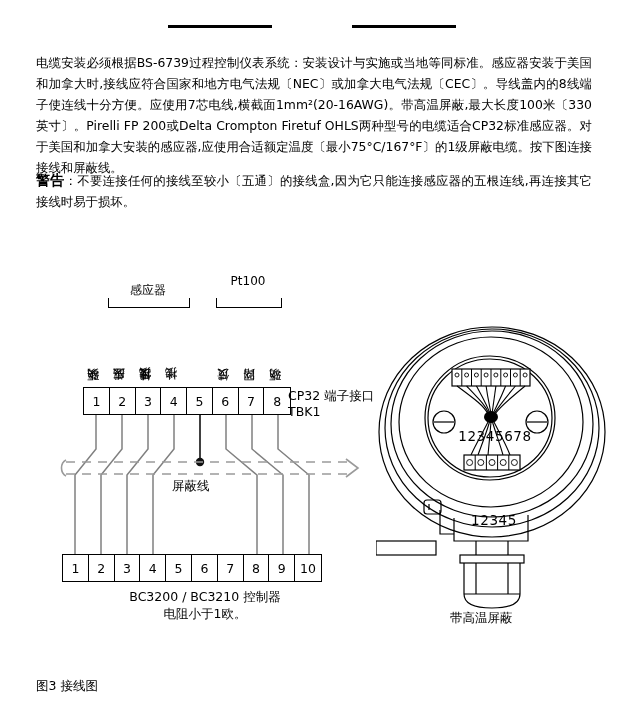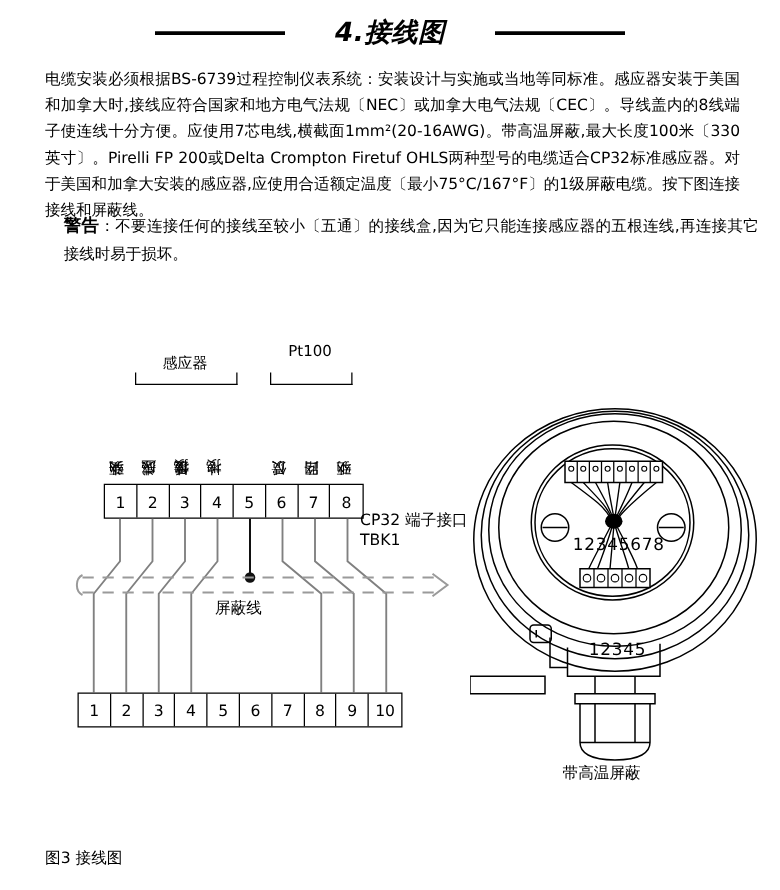--- a/index.html
+++ b/index.html
@@ -56,21 +56,20 @@
   .body-text p { margin: 0; }
 
   .warning-block {
     position: absolute;
     left: 36px;
     top: 170px;
     width: 556px;
     font-size: 12.4px;
     line-height: 21px;
     text-align: justify;
-    margin-left: 15px;
   }
   .warn-label {
     font-weight: bold;
     font-size: 14px;
   }
 
   
   .figure {
     position: absolute;
     left: 0;
@@ -173,21 +172,20 @@
     top: 60px;
     width: 236px;
     height: 300px;
   }
 </style>
 </head>
 <body>
 
 <div class="title-row">
   <div class="title-rule left"></div>
-  <div class="doc-title">4.接线图</div>
   <div class="title-rule right"></div>
 </div>
 
 <div class="body-text">
   <p>电缆安装必须根据BS-6739过程控制仪表系统：安装设计与实施或当地等同标准。感应器安装于美国和加拿大时,接线应符合国家和地方电气法规〔NEC〕或加拿大电气法规〔CEC〕。导线盖内的8线端子使连线十分方便。应使用7芯电线,横截面1mm²(20-16AWG)。带高温屏蔽,最大长度100米〔330英寸〕。Pirelli FP 200或Delta Crompton Firetuf OHLS两种型号的电缆适合CP32标准感应器。对于美国和加拿大安装的感应器,应使用合适额定温度〔最小75°C/167°F〕的1级屏蔽电缆。按下图连接接线和屏蔽线。</p>
 </div>
 
 <div class="warning-block">
   <span class="warn-label">警告</span><span>：</span><span>不要连接任何的接线至较小〔五通〕的接线盒,因为它只能连接感应器的五根连线,再连接其它接线时易于损坏。</span>
 </div>
@@ -213,21 +211,21 @@
       <div class="cell" style="width: 26px;">1</div>
       <div class="cell" style="width: 26px;">2</div>
       <div class="cell" style="width: 26px;">3</div>
       <div class="cell" style="width: 26px;">4</div>
       <div class="cell" style="width: 26px;">5</div>
       <div class="cell" style="width: 26px;">6</div>
       <div class="cell" style="width: 26px;">7</div>
       <div class="cell" style="width: 26px;">8</div>
     </div>
 
-  <div class="cp32-caption" style="left:288px; top:126px;margin-top:20px;">
+  <div class="cp32-caption" style="left:288px; top:126px;">
     <div>CP32  端子接口</div>
     <div>TBK1</div>
   </div>
 
   <svg class="wires" viewBox="0 0 624 420">
     <g stroke="#808080" stroke-width="1.5" fill="none">
 
       <path d="M96,153 L96,187 L75,213 L75,292"></path>
 
       <path d="M122,153 L122,187 L101,213 L101,292"></path>
@@ -267,20 +265,22 @@
       <div class="cell" style="width: 26px;">4</div>
       <div class="cell" style="width: 26px;">5</div>
       <div class="cell" style="width: 26px;">6</div>
       <div class="cell" style="width: 26px;">7</div>
       <div class="cell" style="width: 26px;">8</div>
       <div class="cell" style="width: 26px;">9</div>
       <div class="cell" style="width: 26px;">10</div>
     </div>
 
   <div class="ctrl-caption" style="left:62px; top:326px; width:286px;">
+    <div>BC3200 / BC3210 控制器</div>
+    <div>电阻小于1欧。</div>
   </div>
 
   <div class="fig-caption" style="left:36px; top:380px;margin-top:36px;">图3  接线图</div>
 
   <div class="sensor-head">
     <svg viewBox="0 0 236 300" width="236" height="300">
       <g fill="none" stroke="#000" stroke-width="1.2">
 
         <ellipse cx="116" cy="110" rx="113" ry="105"></ellipse>
         <ellipse cx="116" cy="106" rx="107" ry="99"></ellipse>

